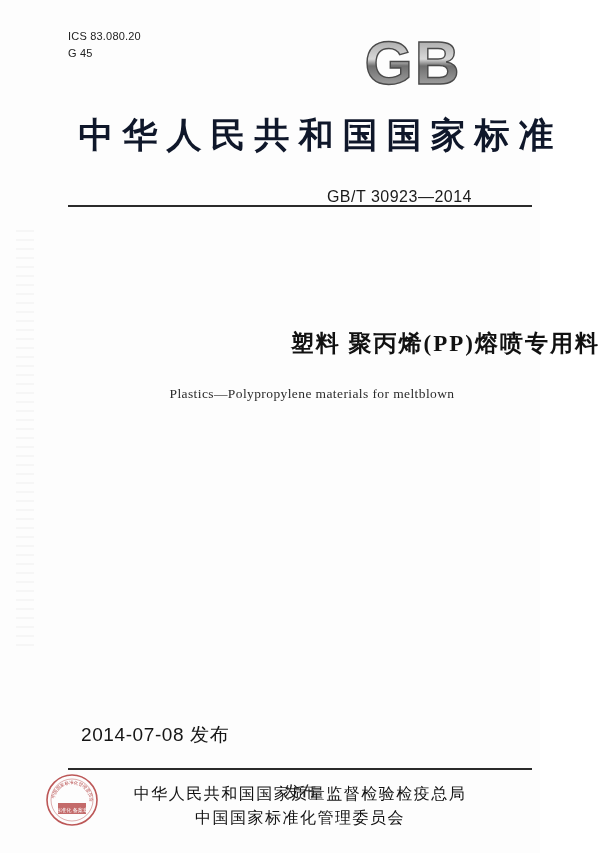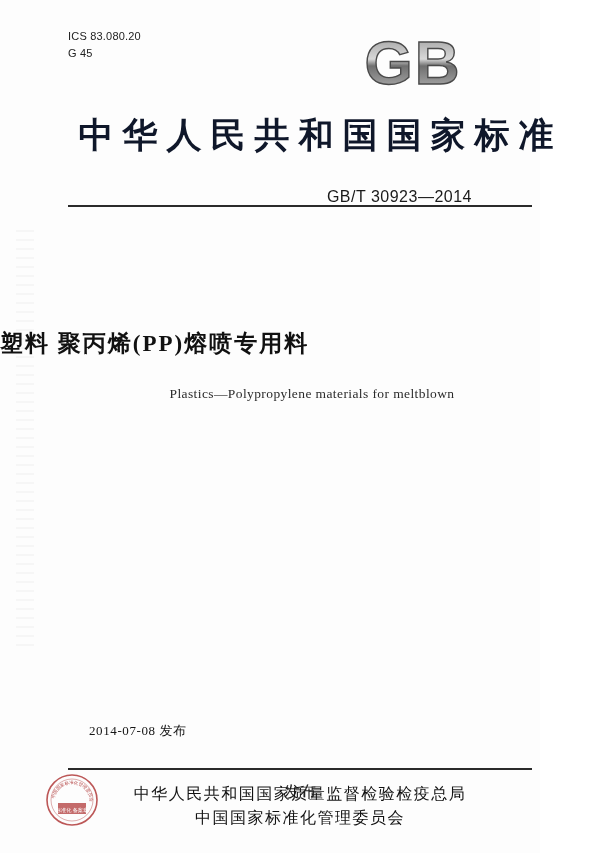--- a/index.html
+++ b/index.html
@@ -82,21 +82,21 @@
   }
   .rule.top { top: 205px; height: 2px; }
   .rule.bottom { top: 768px; height: 2px; }
 
   
   .doc-title-cn {
     position: absolute;
     left: 0;
     top: 328px;
     width: 600px;
-    text-align: left;
+    text-align: right;
     font-family: "Liberation Serif", serif;
     font-weight: bold;
     font-size: 23px;
     letter-spacing: 2px;
     color: #111;
   }
 
   
   .doc-title-en {
     position: absolute;
@@ -106,24 +106,24 @@
     text-align: center;
     font-family: "Liberation Serif", serif;
     font-size: 13.5px;
     letter-spacing: 0.4px;
     color: #2b2b2b;
   }
 
   
   .date-issue {
     position: absolute;
-    left: 89px;
+    left: 81px;
     top: 722px;
-    font-family: Liberation Serif, serif;
-    font-size: 13px;
+    font-family: Liberation Sans, sans-serif;
+    font-size: 19px;
     letter-spacing: 0.6px;
     color: #151515;
   }
   .date-impl {
     position: absolute;
     right: 78px;
     top: 722px;
     font-family: "Liberation Serif", serif;
     font-size: 14.5px;
     letter-spacing: 0.6px;

